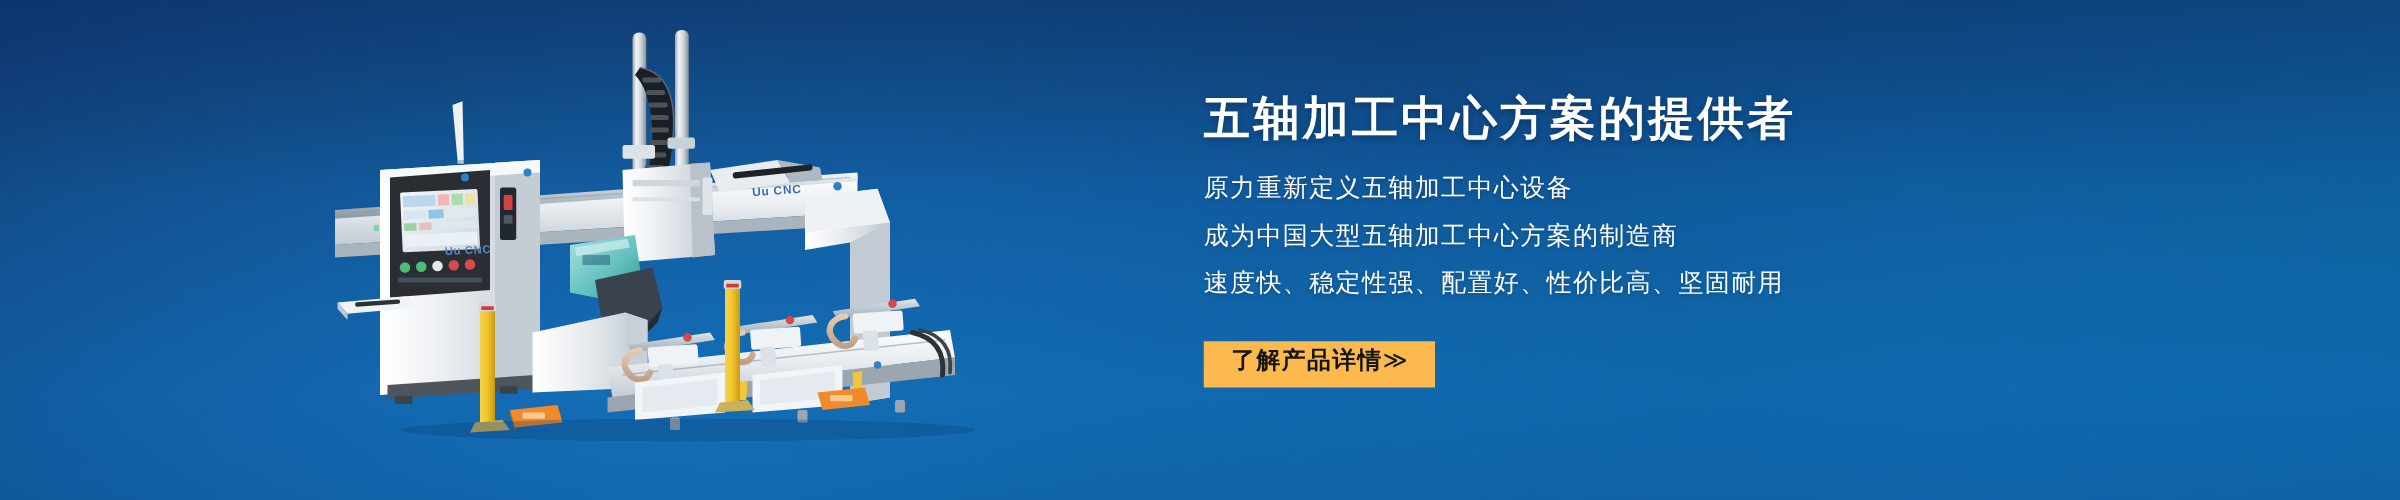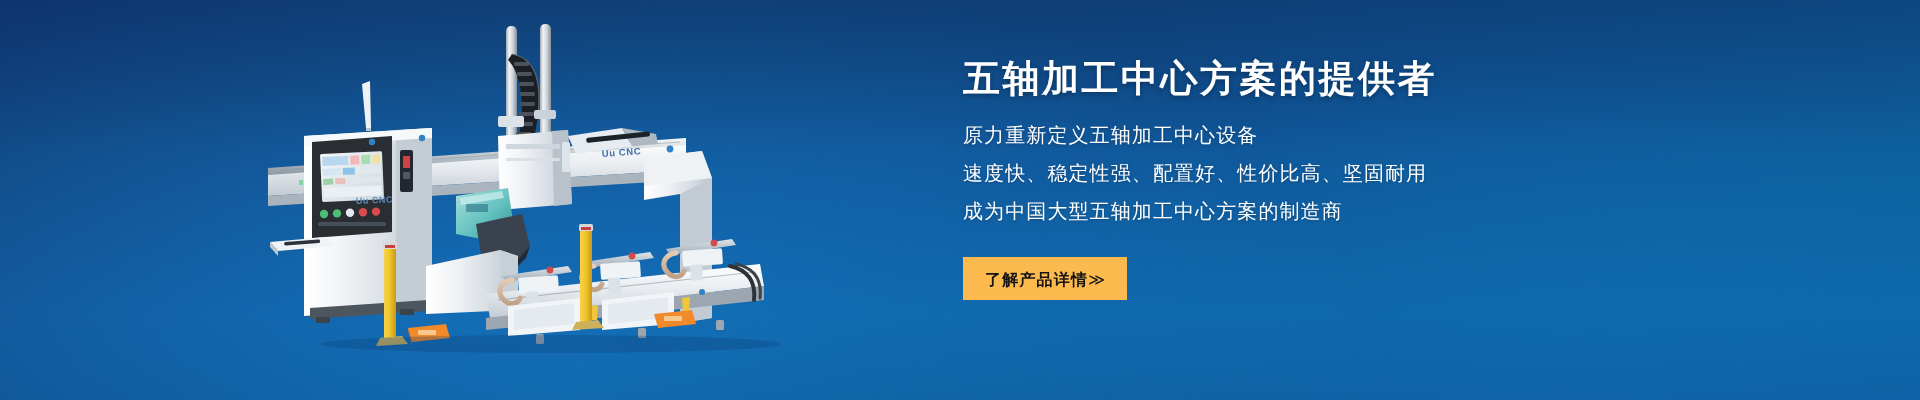--- a/index.html
+++ b/index.html
@@ -36,21 +36,21 @@
     width: 520px;
     height: 330px;
     z-index: 2;
   }
   .machine svg { display:block; width:100%; height:100%; overflow: visible;}
 
   
   .copy {
     position: absolute;
     left: 963px;
-    top: 56px;
+    top: 72px;
     width: 740px;
     z-index: 5;
   }
   .headline {
     font-size: 37px;
     font-weight: 700;
     color: #ffffff;
     letter-spacing: 2.5px;
     line-height: 1.25;
     margin: 0 0 23px 0;
@@ -68,24 +68,24 @@
     white-space: nowrap;
     text-shadow: 0 1px 3px rgba(0,0,0,0.22);
   }
   .subline:last-child { margin-bottom: 0; }
 
   .cta {
     display: inline-block;
     margin-top: 36px;
     background: #fcb94d;
     color: #141414;
-    font-size: 16px;
+    font-size: 19px;
     font-weight: 700;
     letter-spacing: 1.2px;
-    padding: 15px 22px 12px 22px;
+    padding: 6px 22px 12px 22px;
     border: none;
     cursor: pointer;
     line-height: 1;
     text-decoration: none;
     font-family: "Liberation Sans", "DejaVu Sans", sans-serif;
     white-space: nowrap;
   }
   .cta .chev { font-weight: 400; letter-spacing: 0; }
 </style>
 </head>
@@ -357,22 +357,22 @@
       <ellipse cx="300" cy="326" rx="230" ry="9" fill="#0a3b72" opacity="0.28"></ellipse>
     </svg>
   </div>
 
   <div class="copy">
 
     <h1 class="headline">五轴加工中心方案的提供者</h1>
 
     <ul class="sublines">
       <li class="subline">原力重新定义五轴加工中心设备</li>
+      <li class="subline">成为中国大型五轴加工中心方案的制造商</li>
       <li class="subline">速度快、稳定性强、配置好、性价比高、坚固耐用</li>
-      <li class="subline">成为中国大型五轴加工中心方案的制造商</li>
     </ul>
 
     <a href="#" class="cta">
       <span>了解产品详情</span><span class="chev">≫</span>
     </a>
   </div>
 
 </div>
 
 </body></html>

